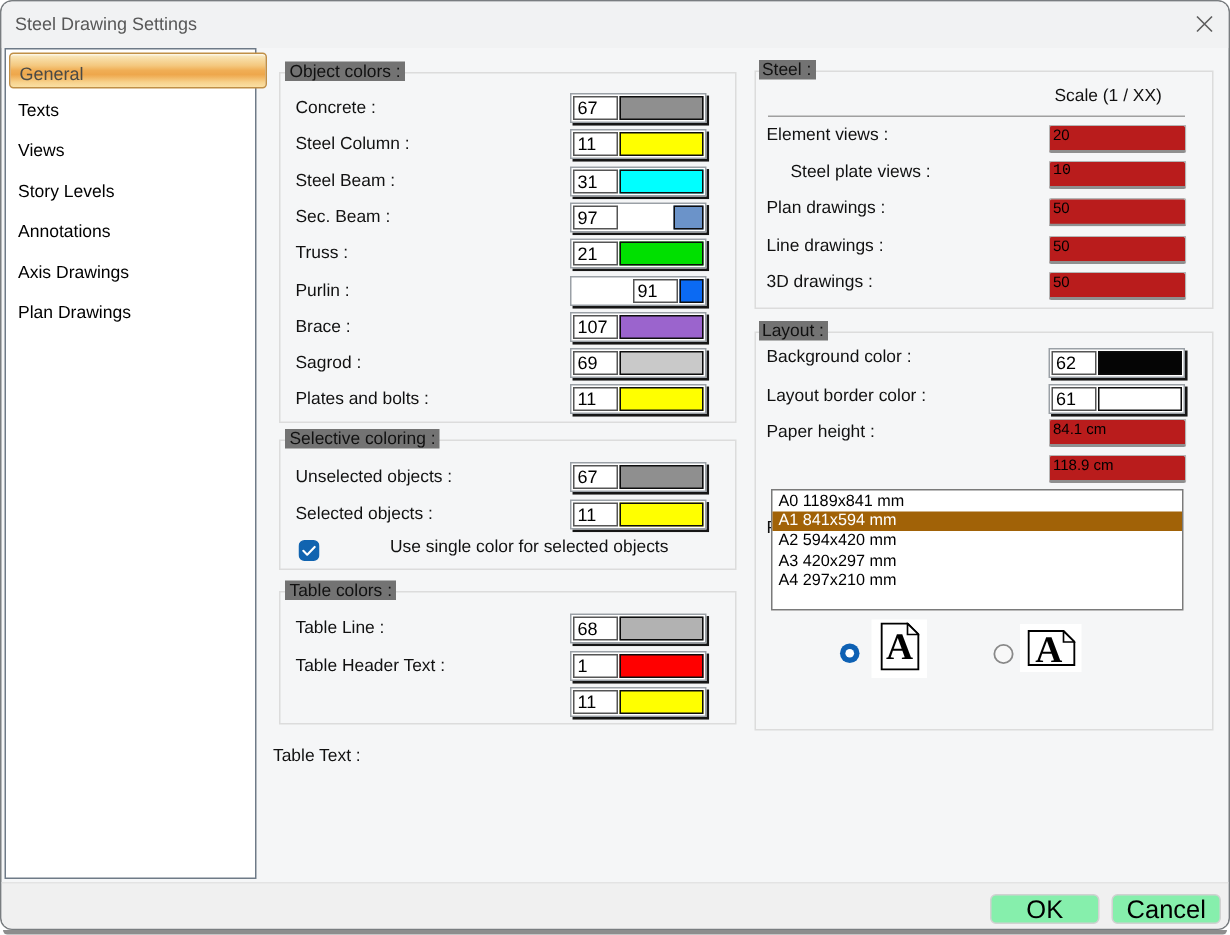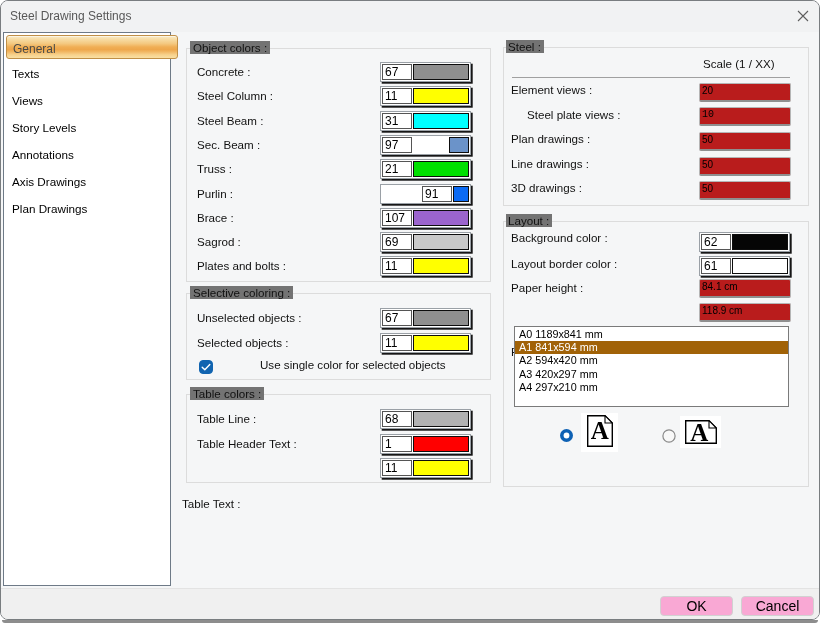--- a/index.html
+++ b/index.html
@@ -29,22 +29,22 @@
       box-shadow:1.7px 1.7px 0 0 #161616;display:flex;padding:1px;}
   .sw .num{width:30px;height:100%;border:1px solid #555;background:#fff;
            font-size:12px;line-height:15px;padding-left:2px;color:#000;}
   .sw .col{flex:1;height:100%;border:1px solid #0d0d0d;margin-left:1px;}
   
   .inp{position:absolute;width:92px;height:19px;background:#b91c1c;border:1px solid #b5b5b5;
        border-bottom:2px solid #8f8f8f;border-radius:2px;
        font-size:10px;line-height:14.5px;padding-left:2px;color:#000;}
   #footer{position:absolute;left:0;top:587px;width:100%;height:36px;background:#f0f0f0;
           border-top:1px solid #e3e3e3;}
-  .btn{position:absolute;top:7px;width:73px;height:20px;background:#f9a8d4;border:1px solid #d1d1d1;
-       border-radius:4px;font-size:14px;color:#000;text-align:center;line-height:19px;}
+  .btn{position:absolute;top:7px;width:73px;height:20px;background:#86efac;border:1px solid #d1d1d1;
+       border-radius:4px;font-size:17px;color:#000;text-align:center;line-height:19px;}
 </style>
 </head>
 <body>
 <div id="win">
   <div id="title">Steel Drawing Settings</div>
   <svg id="closex" viewBox="0 0 12 12">
       <path d="M1 1 L11 11 M11 1 L1 11" stroke="#5e5e5e" stroke-width="1.1" fill="none"></path>
     </svg>
 
   <div id="sidebar">

